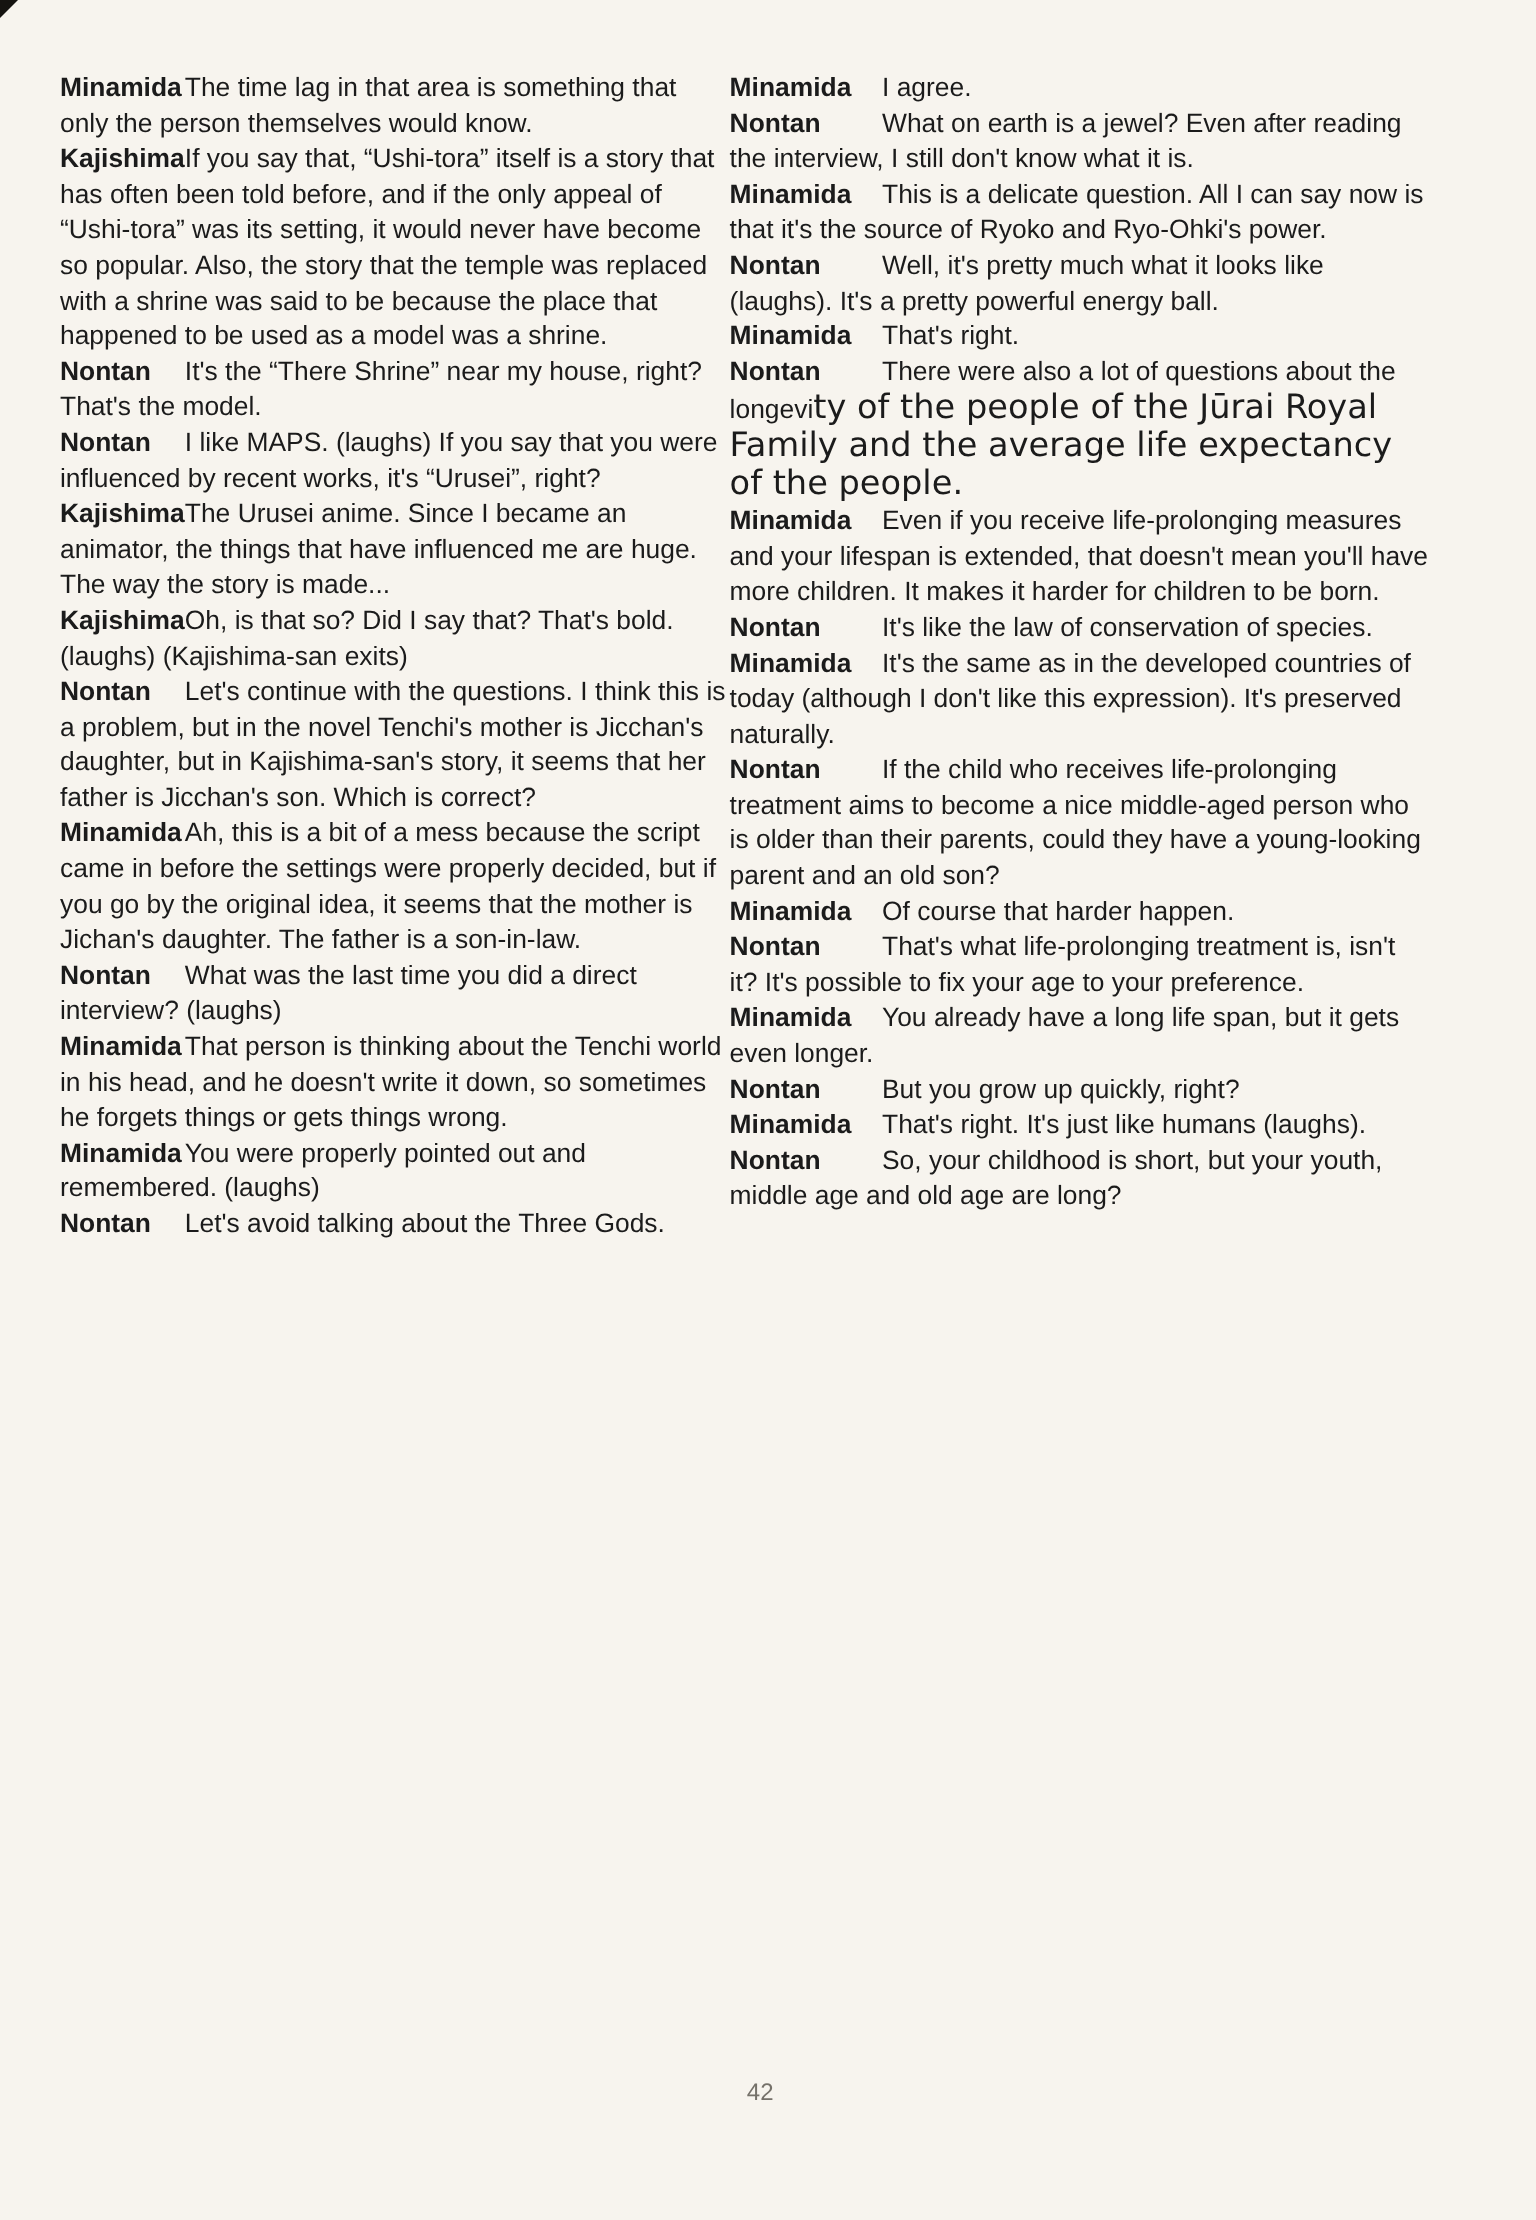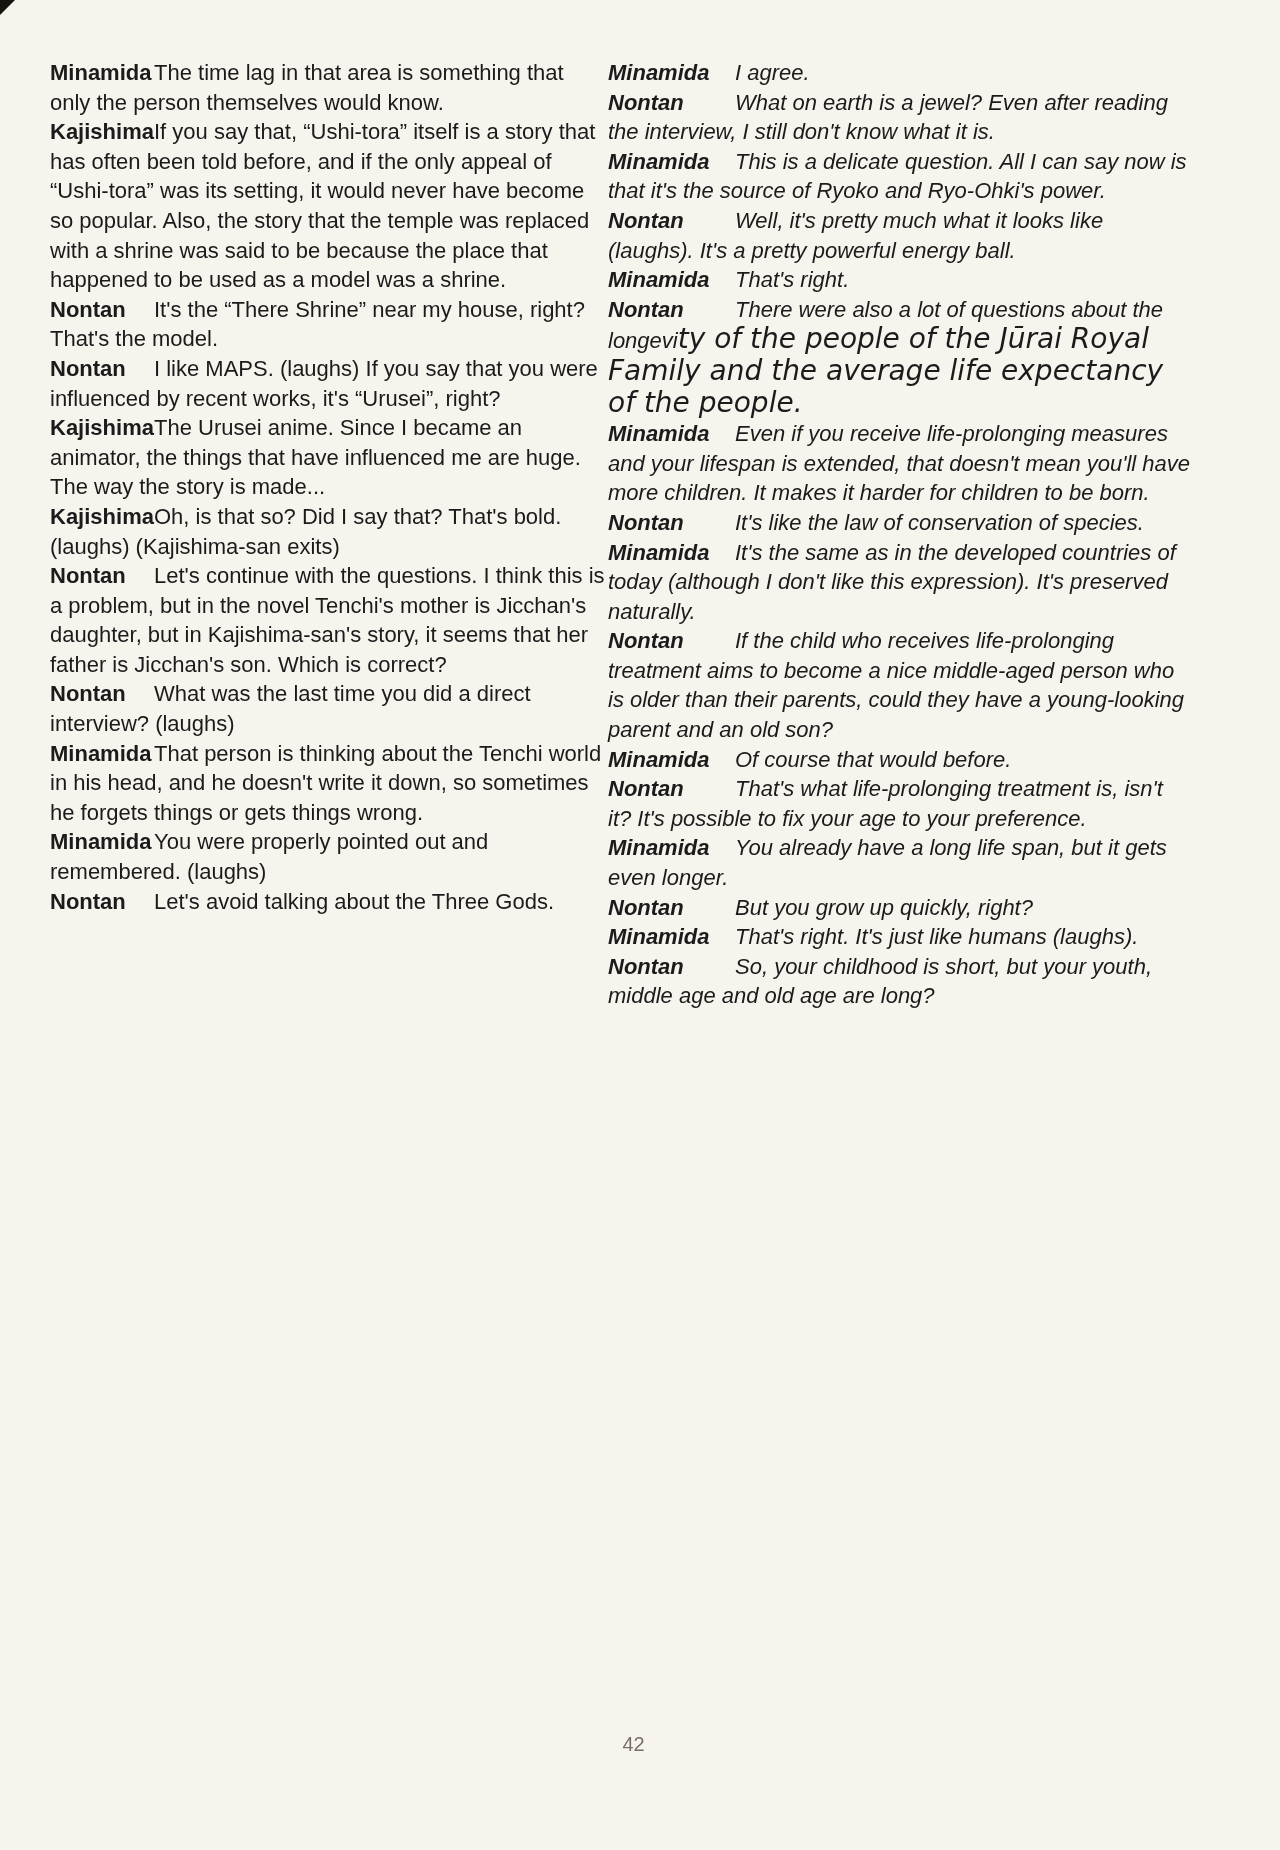--- a/index.html
+++ b/index.html
@@ -24,21 +24,21 @@
     position:absolute;
     top:58px;left:50px;
     display:flex;
   }
   .col{
     font-size:22px;
     line-height:29.6px;
     letter-spacing:0;
   }
   .col-left{width:558px;}
-  .col-right{width:584px;font-style:italic;}
+  .col-right{width:584px;}
   p.entry{margin:0;padding:0;}
   .name{
     font-weight:bold;
     display:inline-block;
   }
   .col-left .name{min-width:104px;}
   .col-right .name{min-width:127px;}
   .speech{white-space:normal;}
   .alt-font{
     font-family:"DejaVu Sans",sans-serif;
@@ -62,37 +62,38 @@
   <div class="corner-mark"></div>
   <div class="columns">
     <div class="col col-left" id="col-left">
         <p class="entry"><b class="name">Minamida</b><span class="speech">The time lag in that area is something that only the person themselves would know.</span></p>
         <p class="entry"><b class="name">Kajishima</b><span class="speech">If you say that, “Ushi-tora” itself is a story that has often been told before, and if the only appeal of “Ushi-tora” was its setting, it would never have become so popular. Also, the story that the temple was replaced with a shrine was said to be because the place that happened to be used as a model was a shrine.</span></p>
         <p class="entry"><b class="name">Nontan</b><span class="speech">It's the “There Shrine” near my house, right? That's the model.</span></p>
         <p class="entry"><b class="name">Nontan</b><span class="speech">I like MAPS. (laughs) If you say that you were influenced by recent works, it's “Urusei”, right?</span></p>
         <p class="entry"><b class="name">Kajishima</b><span class="speech">The Urusei anime. Since I became an animator, the things that have influenced me are huge. The way the story is made...</span></p>
         <p class="entry"><b class="name">Kajishima</b><span class="speech">Oh, is that so? Did I say that? That's bold. (laughs) (Kajishima-san exits)</span></p>
         <p class="entry"><b class="name">Nontan</b><span class="speech">Let's continue with the questions. I think this is a problem, but in the novel Tenchi's mother is Jicchan's daughter, but in Kajishima-san's story, it seems that her father is Jicchan's son. Which is correct?</span></p>
+        <p class="entry"><b class="name">Minamida</b><span class="speech">Ah, this is a bit of a mess because the script came in before the settings were properly decided, but if you go by the original idea, it seems that the mother is Jichan's daughter. The father is a son-in-law.</span></p>
         <p class="entry"><b class="name">Nontan</b><span class="speech">What was the last time you did a direct interview? (laughs)</span></p>
         <p class="entry"><b class="name">Minamida</b><span class="speech">That person is thinking about the Tenchi world in his head, and he doesn't write it down, so sometimes he forgets things or gets things wrong.</span></p>
         <p class="entry"><b class="name">Minamida</b><span class="speech">You were properly pointed out and remembered. (laughs)</span></p>
         <p class="entry"><b class="name">Nontan</b><span class="speech">Let's avoid talking about the Three Gods.</span></p>
       </div>
     <div class="col col-right" id="col-right">
         <p class="entry"><b class="name">Minamida</b><span class="speech">I agree.</span></p>
         <p class="entry"><b class="name">Nontan</b><span class="speech">What on earth is a jewel? Even after reading the interview, I still don't know what it is.</span></p>
         <p class="entry"><b class="name">Minamida</b><span class="speech">This is a delicate question. All I can say now is that it's the source of Ryoko and Ryo-Ohki's power.</span></p>
         <p class="entry"><b class="name">Nontan</b><span class="speech">Well, it's pretty much what it looks like (laughs). It's a pretty powerful energy ball.</span></p>
         <p class="entry"><b class="name">Minamida</b><span class="speech">That's right.</span></p>
         <p class="entry"><b class="name">Nontan</b><span class="speech">There were also a lot of questions about the longevi</span><span class="speech alt-font">ty of the people of the Jūrai Royal Family and the average life expectancy of the people.</span></p>
         <p class="entry"><b class="name">Minamida</b><span class="speech">Even if you receive life-prolonging measures and your lifespan is extended, that doesn't mean you'll have more children. It makes it harder for children to be born.</span></p>
         <p class="entry"><b class="name">Nontan</b><span class="speech">It's like the law of conservation of species.</span></p>
         <p class="entry"><b class="name">Minamida</b><span class="speech">It's the same as in the developed countries of today (although I don't like this expression). It's preserved naturally.</span></p>
         <p class="entry"><b class="name">Nontan</b><span class="speech">If the child who receives life-prolonging treatment aims to become a nice middle-aged person who is older than their parents, could they have a young-looking parent and an old son?</span></p>
-        <p class="entry"><b class="name">Minamida</b><span class="speech">Of course that would before.</span></p>
+        <p class="entry"><b class="name">Minamida</b><span class="speech">Of course that harder happen.</span></p>
         <p class="entry"><b class="name">Nontan</b><span class="speech">That's what life-prolonging treatment is, isn't it? It's possible to fix your age to your preference.</span></p>
         <p class="entry"><b class="name">Minamida</b><span class="speech">You already have a long life span, but it gets even longer.</span></p>
         <p class="entry"><b class="name">Nontan</b><span class="speech">But you grow up quickly, right?</span></p>
         <p class="entry"><b class="name">Minamida</b><span class="speech">That's right. It's just like humans (laughs).</span></p>
         <p class="entry"><b class="name">Nontan</b><span class="speech">So, your childhood is short, but your youth, middle age and old age are long?</span></p>
       </div>
   </div>
   <div class="page-number">42</div>
 </div>
 

